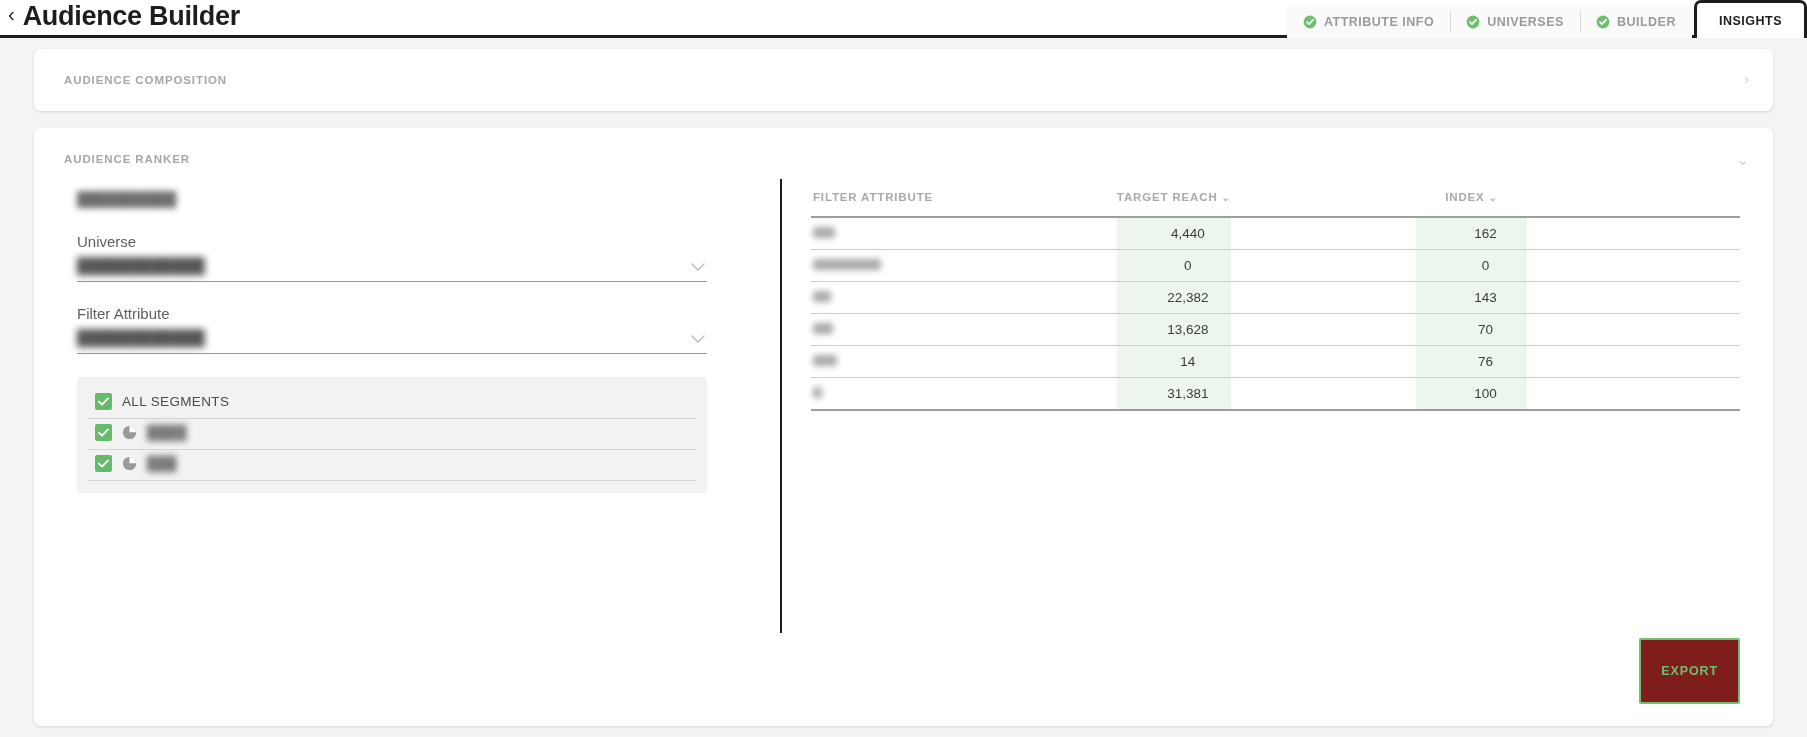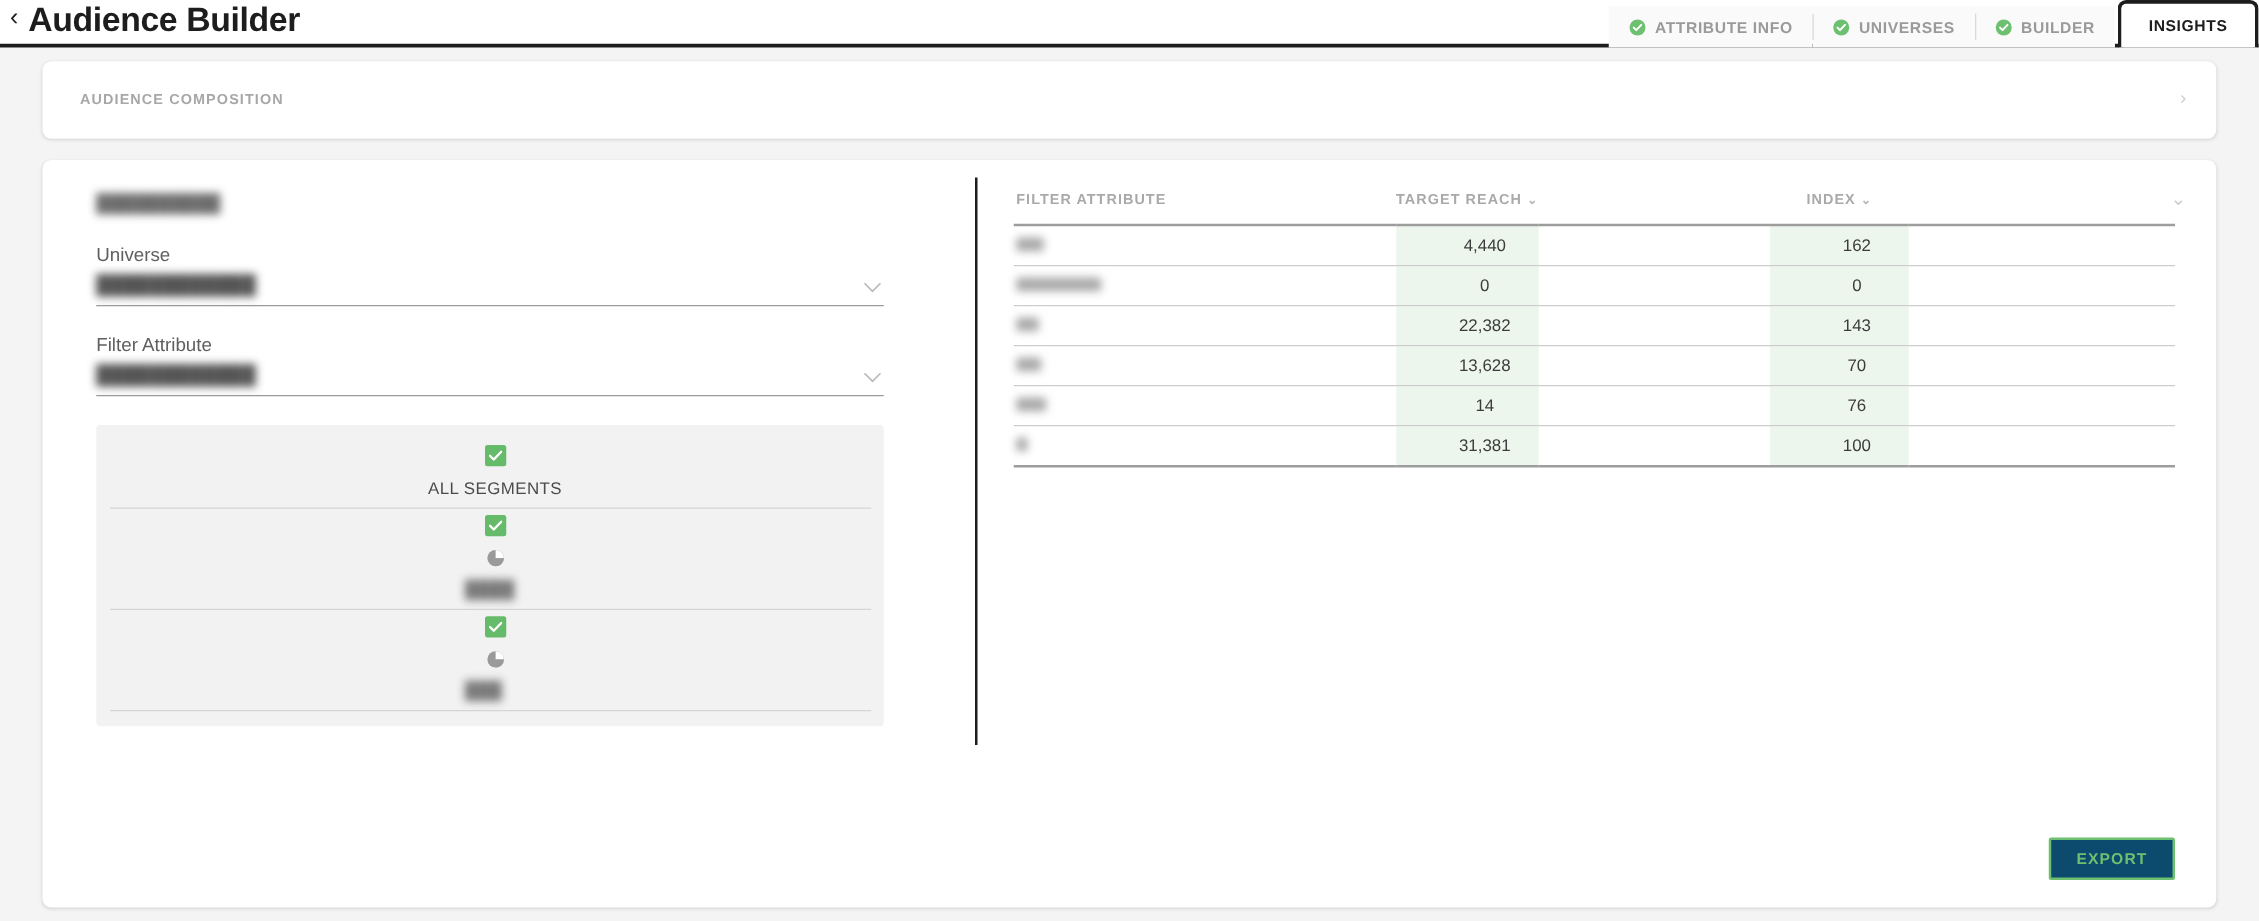--- a/index.html
+++ b/index.html
@@ -191,21 +191,20 @@
     background: #f2f2f2;
     border-radius: 3px;
     padding: 11px 10px 12px 11px;
   }
   .seg-row {
     display: flex;
     align-items: center;
     gap: 10px;
     padding: 5px 0 8px 7px;
     border-bottom: 1px solid #d5d5d5;
-    flex-direction: column;
   }
   .seg-row.sub { padding-left: 7px; }
   .seg-row:last-child { border-bottom: 1px solid #d5d5d5; }
   .seg-label {
     font-size: 13.5px;
     color: #4b4b4b;
     letter-spacing: 0.35px;
   }
   .seg-label.redact { width: 48px; color:#777; }
   .cb {
@@ -258,25 +257,25 @@
 
   
   .export-row {
     position: absolute;
     right: 33px;
     bottom: 22px;
   }
   .export-btn {
     border: 2px solid #6ec071;
     color: #6ec071;
-    background: #0c4a6e;
+    background: #7f1d1d;
     font-size: 12.5px;
     font-weight: bold;
     letter-spacing: 0.9px;
-    padding: 8px 20px;
+    padding: 24px 20px;
     border-radius: 2px;
     cursor: pointer;
     font-family: "Liberation Sans", sans-serif;
   }
 </style>
 </head>
 <body>
 
 <div class="topbar">
   <div class="title-wrap">
@@ -320,20 +319,21 @@
 </div>
 
 <div class="page">
 
   <div class="card composition">
     <div class="card-head">AUDIENCE COMPOSITION</div>
     <div class="card-chevron">›</div>
   </div>
 
   <div class="card ranker">
+    <div class="card-head">AUDIENCE RANKER</div>
     <div class="card-chevron">⌄</div>
 
     <div class="ranker-body">
 
       <div class="left-pane">
 
         <div class="redacted-name blur-sm">██████████</div>
 
         <div class="field">
           <div class="field-label">Universe</div>

